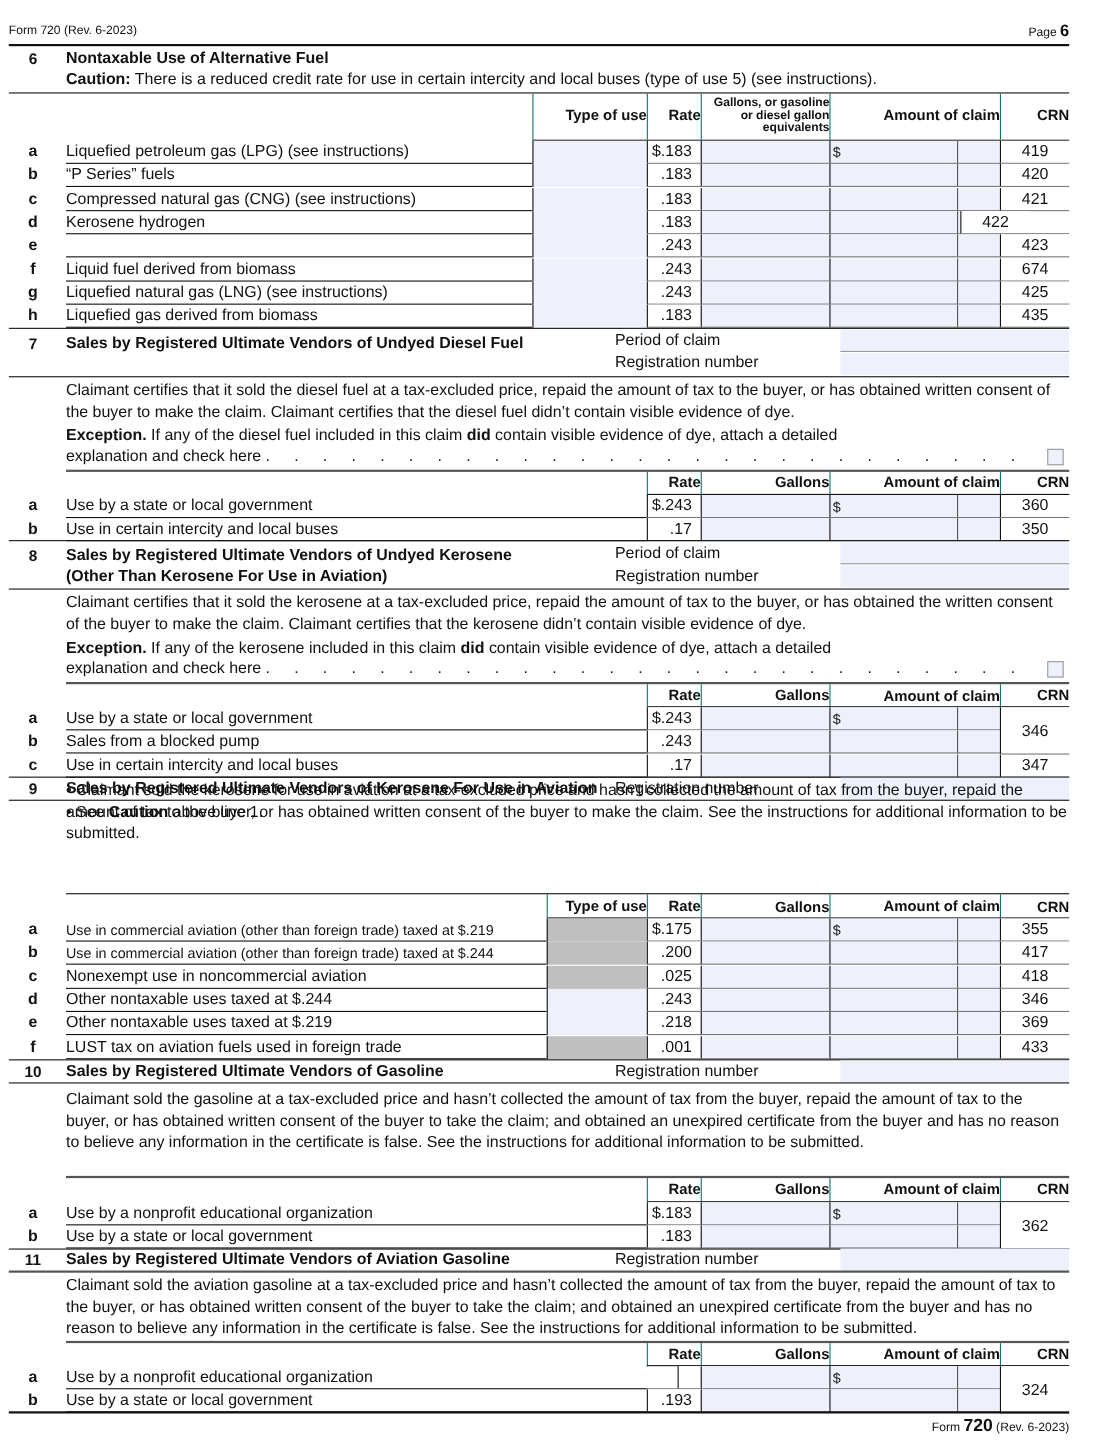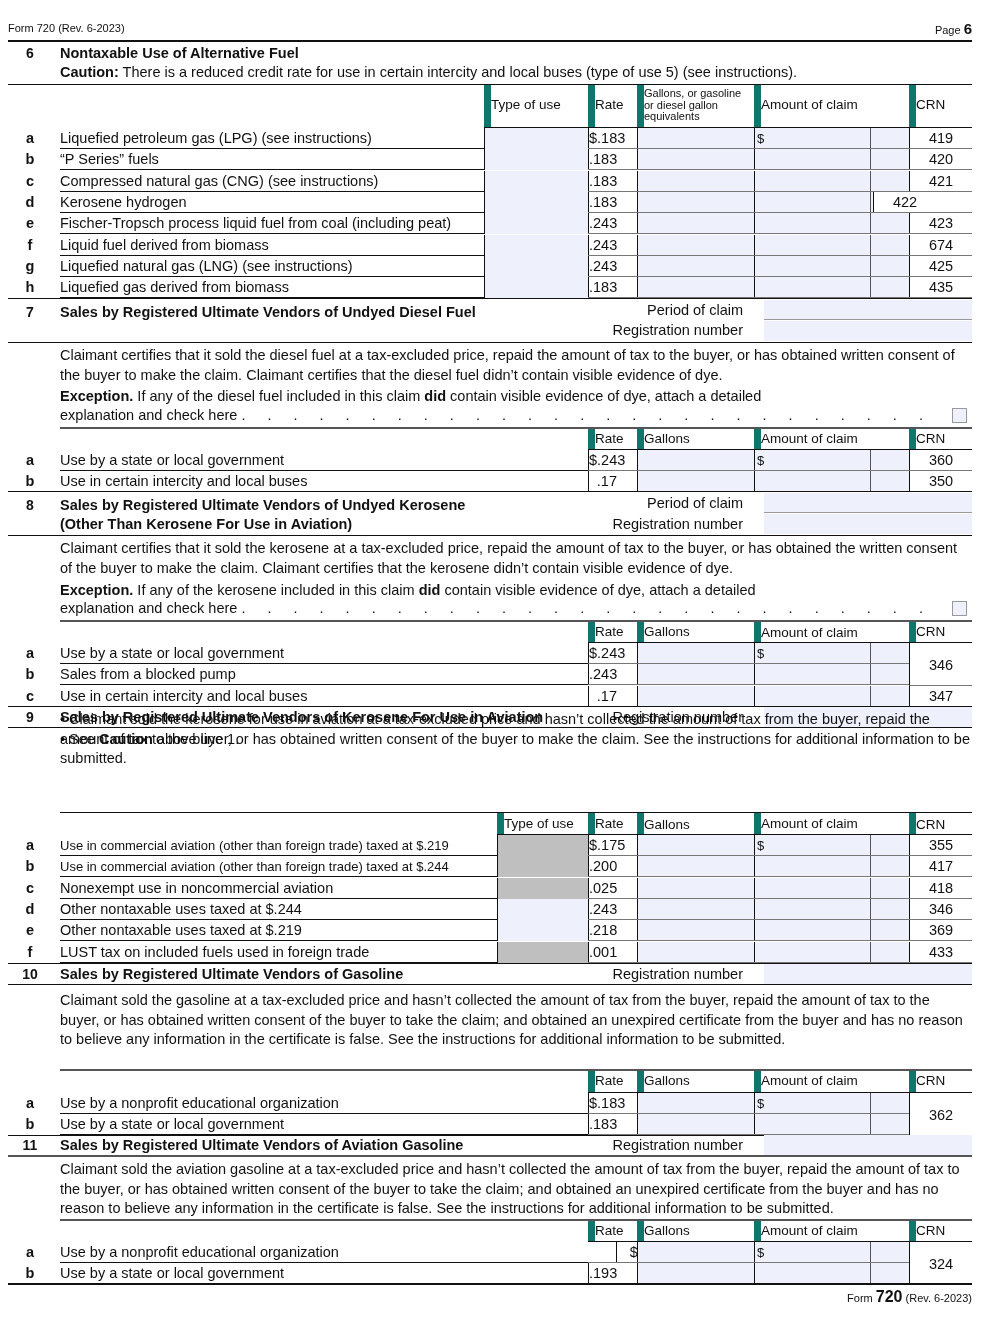--- a/index.html
+++ b/index.html
@@ -12,27 +12,27 @@
   .num { position: absolute; left: 8px; width: 44px; text-align: center; font-weight: bold; font-size: 14px; }
   .title { position: absolute; left: 60px; font-weight: bold; font-size: 14.5px; }
   .body { position: absolute; left: 60px; font-size: 14.5px; line-height: 19.5px; width: 912px; }
   .row { position: absolute; left: 8px; width: 964px; height: 21px; font-size: 14.5px; }
   .row .ltr { position: absolute; left: 0; width: 44px; text-align: center; font-weight: bold; top: 2px; }
   .row .lbl { position: absolute; left: 52px; top: 2px; white-space: nowrap; }
   .row .lbl.small { font-size: 13px; top: 3px; }
   .cell { position: absolute; top: 0; height: 21px; border-left: 1px solid #111; }
   .fill { background: #eef1fc; }
   .gray { background: #bfbfbf; }
-  .rate { text-align: right; padding-right: 20px; padding-top: 2px; background: #fff; }
+  .rate { text-align: right; padding-right: 8px; padding-top: 2px; background: #fff; }
   .crn { text-align: center; padding-top: 2px; background: #fff; }
   .dollar { font-size: 13px; padding-left: 2px; padding-top: 3px; }
   .hline { position: absolute; height: 1px; background: #777; }
-  .colhdr { position: absolute; font-weight: normal; font-size: 13.5px; text-align: left; border-left: 7px solid #0f766e; }
+  .colhdr { position: absolute; font-weight: bold; font-size: 13.5px; text-align: right; border-left: 1px solid #0f766e; }
   .tiny-hdr { font-size: 11px; line-height: 11.5px; }
-  .reglbl { position: absolute; font-size: 14.5px; text-align: right; width: 200px; left: 543px; }
+  .reglbl { position: absolute; font-size: 14.5px; text-align: left; width: 200px; left: 559px; }
   .regfield { position: absolute; left: 764px; width: 208px; height: 20px; background: #eef1fc; }
   .chk { position: absolute; left: 952px; width: 15px; height: 15px; border: 1px solid #999; background: #eef1fc; }
   .dots { letter-spacing: 9px; }
 </style>
 </head>
 <body>
 
 <div class="abs hdr-small" style="left:8px;top:22px;">Form 720 (Rev. 6-2023)</div>
 <div class="abs" style="right:30px;top:20px;font-size:11px;">
   <span>Page</span>
@@ -101,21 +101,20 @@
       <div class="cell fill" style="left:476px;width:104px;"></div>
       <div class="cell rate" style="left:580px;width:49px;">.183</div>
       <div class="cell fill" style="left:629px;width:117px;"></div>
       <div class="cell fill dollar" style="left:746px;width:116px;"><span></span></div>
       <div class="cell fill" style="left:862px;width:39px;border-left:1px solid #555;"></div>
       <div class="cell crn" style="left:865px;width:63px;">422</div>
       <div class="hline" style="left:580px;top:20px;width:384px;background:#777;"></div>
     </div>
     <div class="row" style="top: 213.2px;">
       <span class="ltr">e</span>
-      <span class="lbl">Fischer-Tropsch process liquid fuel from coal (including peat)</span>
       <div class="hline" style="left:52px;top:20px;width:424px;background:#111;"></div>
       <div class="cell fill" style="left:476px;width:104px;"></div>
       <div class="cell rate" style="left:580px;width:49px;">.243</div>
       <div class="cell fill" style="left:629px;width:117px;"></div>
       <div class="cell fill dollar" style="left:746px;width:116px;"><span></span></div>
       <div class="cell fill" style="left:862px;width:39px;border-left:1px solid #555;"></div>
       <div class="cell crn" style="left:901px;width:63px;text-align:center;">423</div>
       <div class="hline" style="left:580px;top:20px;width:384px;background:#777;"></div>
     </div>
     <div class="row" style="top: 234.5px;">
@@ -355,21 +354,21 @@
       <div class="cell fill" style="left:489px;width:91px;"></div>
       <div class="cell rate" style="left:580px;width:49px;">.218</div>
       <div class="cell fill" style="left:629px;width:117px;"></div>
       <div class="cell fill dollar" style="left:746px;width:116px;"><span></span></div>
       <div class="cell fill" style="left:862px;width:39px;border-left:1px solid #555;"></div>
       <div class="cell crn" style="left:901px;width:63px;">369</div>
       <div class="hline" style="left:580px;top:20px;width:384px;background:#777;"></div>
     </div>
     <div class="row" style="top: 941.5px;">
       <span class="ltr">f</span>
-      <span class="lbl">LUST tax on included fuels used in foreign trade</span>
+      <span class="lbl">LUST tax on aviation fuels used in foreign trade</span>
       <div class="hline" style="left:52px;top:20px;width:437px;background:#111;"></div>
       <div class="cell gray" style="left:489px;width:91px;"></div>
       <div class="cell rate" style="left:580px;width:49px;">.001</div>
       <div class="cell fill" style="left:629px;width:117px;"></div>
       <div class="cell fill dollar" style="left:746px;width:116px;"><span></span></div>
       <div class="cell fill" style="left:862px;width:39px;border-left:1px solid #555;"></div>
       <div class="cell crn" style="left:901px;width:63px;">433</div>
       <div class="hline" style="left:580px;top:20px;width:384px;background:#777;"></div>
     </div>
   </div>

